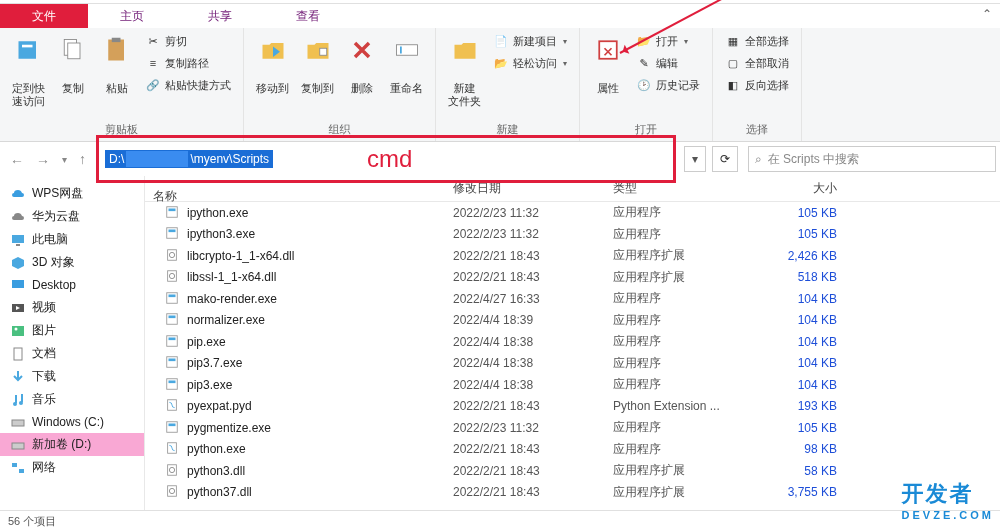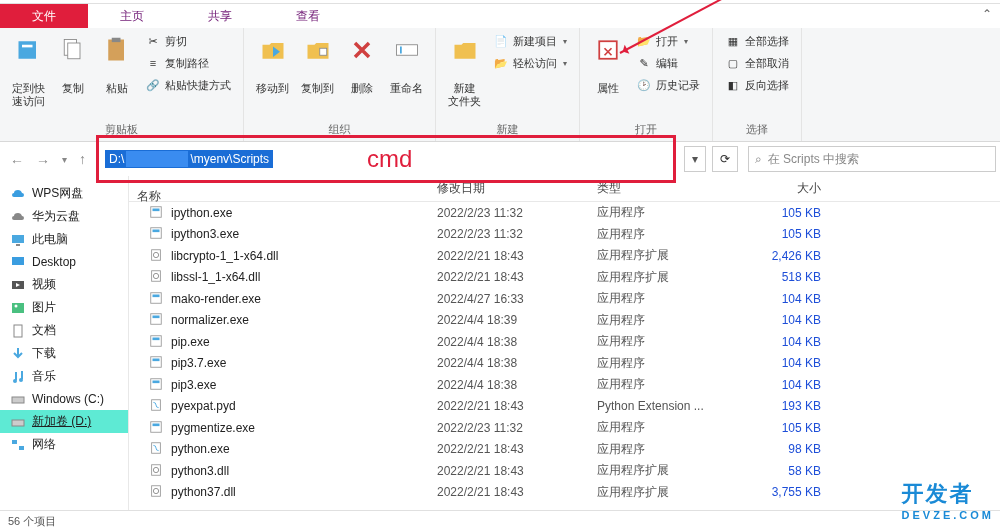--- a/index.html
+++ b/index.html
@@ -29,23 +29,23 @@
 .nav-arrow { color: #888; font-size: 14px; cursor: pointer; }
 .addr-outer { position: relative; flex: 0 0 580px; border: 3px solid #e01e3c; height: 48px; display: flex; align-items: center; padding-left: 6px; }
 .addr-path { background: #1a6dd6; color: #fff; padding: 2px 4px; font-size: 12px; white-space: nowrap; }
 .addr-path .hidden-part { background: #3a8cf0; padding: 1px 60px 1px 2px; margin: 0 2px; }
 .cmd-label { position: absolute; left: 268px; color: #e01e3c; font-size: 24px; font-weight: normal; }
 .addr-dd { width: 22px; height: 26px; border: 1px solid #ccc; display: flex; align-items: center; justify-content: center; color: #555; margin-left: 4px; cursor: pointer; }
 .refresh-btn { width: 26px; height: 26px; border: 1px solid #ccc; display: flex; align-items: center; justify-content: center; margin-left: 2px; color: #333; cursor: pointer; }
 .search-box { flex: 1; height: 26px; border: 1px solid #ccc; margin-left: 6px; display: flex; align-items: center; padding: 0 6px; color: #888; gap: 6px; }
 
 .main { display: flex; height: 334px; }
-.sidebar { width: 129px; border-right: 1px solid #e8e8e8; overflow: hidden; padding-top: 6px; }
+.sidebar { width: 145px; border-right: 1px solid #e8e8e8; overflow: hidden; padding-top: 6px; }
 .side-item { display: flex; align-items: center; gap: 6px; padding: 3px 6px 3px 10px; cursor: pointer; font-size: 12px; color: #222; }
-.side-item.selected { background: #5eead4; text-decoration: underline; }
+.side-item.selected { background: #f9a8d4; }
 .side-item .sidicn { width: 16px; height: 16px; display: flex; align-items: center; justify-content: center; }
 
 .filelist { flex: 1; display: flex; flex-direction: column; overflow: hidden; }
 .columns { display: flex; height: 26px; align-items: center; border-bottom: 1px solid #e8e8e8; color: #444; font-size: 12px; }
 .col { padding: 0 8px; cursor: pointer; display: flex; align-items: center; }
 .col-name { width: 300px; margin-top: 16px; }
 .col-date { width: 160px; }
 .col-type { width: 140px; }
 .col-size { width: 100px; text-align: right; justify-content: flex-end; }
 .rows { flex: 1; overflow: hidden; }
@@ -294,20 +294,28 @@
           <svg viewBox="0 0 16 16" width="16" height="16">
             <rect x="2" y="3" width="12" height="8" fill="#4aa8e0"></rect>
             <rect x="6" y="12" width="4" height="2" fill="#888"></rect>
           </svg>
         </span>
         <span>此电脑</span>
       </div>
       <div class="side-item">
         <span class="sidicn">
           <svg viewBox="0 0 16 16" width="16" height="16">
+            <path d="M8 2 L14 5 L14 11 L8 14 L2 11 L2 5 Z" fill="#4aa8e0"></path>
+          </svg>
+        </span>
+        <span>3D 对象</span>
+      </div>
+      <div class="side-item">
+        <span class="sidicn">
+          <svg viewBox="0 0 16 16" width="16" height="16">
             <rect x="2" y="3" width="12" height="8" fill="#3a9de0"></rect>
           </svg>
         </span>
         <span>Desktop</span>
       </div>
       <div class="side-item">
         <span class="sidicn">
           <svg viewBox="0 0 16 16" width="16" height="16">
             <rect x="2" y="4" width="12" height="8" fill="#555"></rect>
             <path d="M6 6 L10 8 L6 10 Z" fill="#fff"></path>

